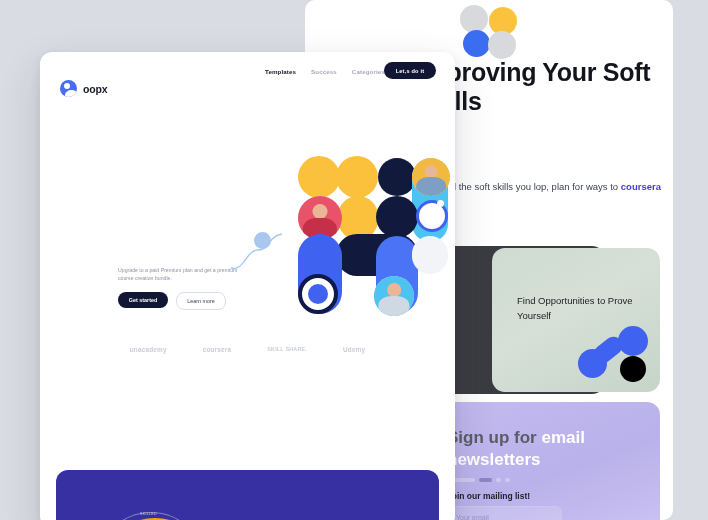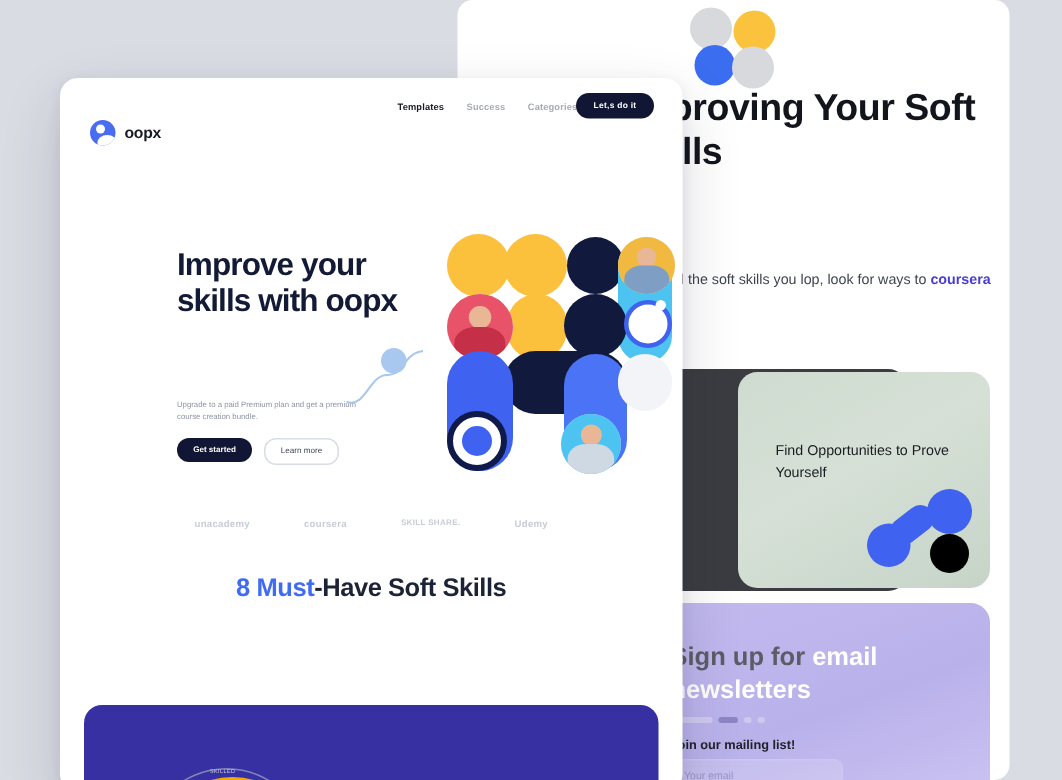--- a/index.html
+++ b/index.html
@@ -144,21 +144,21 @@
       <i class="dc1"></i>
       <i class="dc2"></i>
       <i class="dc3"></i>
       <i class="dc4"></i>
     </div>
 
     <div class="bp-title">Improving Your Soft Skills</div>
 
     <div class="bp-body">
       <span>identified the soft skills you</span>
-      <span>lop, look for ways to </span><b>coursera</b><b> these.</b>
+      <span>lop, plan for ways to </span><b>coursera</b><b> these.</b>
     </div>
 
     <div class="card-dark"></div>
 
     <div class="card-green">
       <div class="cg-text">Find Opportunities to Prove Yourself</div>
       <div class="cg-art">
         <div class="cga-bar"></div>
         <i class="cga1"></i>
         <i class="cga2"></i>
@@ -191,21 +191,20 @@
       </div>
       <div class="nav-links">
         <a class="active" href="#">Templates</a>
         <a href="#">Success</a>
         <a href="#">Categories</a>
         <a href="#">Pricing</a>
       </div>
       <div class="nav-cta">Let,s do it</div>
     </div>
 
-    <div class="hero-title">Improve your skills with oopx</div>
     <div class="hero-sub">Upgrade to a paid Premium plan and get a premium course creation bundle.</div>
     <div class="hero-btns">
       <div class="btn-dark">Get started</div>
       <div class="btn-line">Learn more</div>
     </div>
 
     <svg class="squiggle" viewBox="0 0 60 42">
       <path d="M1 38 C14 42, 16 20, 28 20 C40 20, 38 6, 52 4" stroke="#a8c8ef" stroke-width="1.4" fill="none"></path>
     </svg>
     <div class="squig-dot"></div>
@@ -244,23 +243,20 @@
       </div>
     </div>
 
     <div class="logos">
       <span>unacademy</span>
       <span>coursera</span>
       <span class="sk">SKILL SHARE.</span>
       <span>Udemy</span>
     </div>
 
-    <div class="sec-title">
-      <b>8 Must</b><span>-Have Soft Skills</span>
-    </div>
 
     <div class="band">
       <div class="gauge">
         <div class="g-arc"></div>
 
         <div class="tick" style="left:56px;top:18px;">SKILLED</div>
 
         <div class="ring g-outer"></div>
 
       </div>

